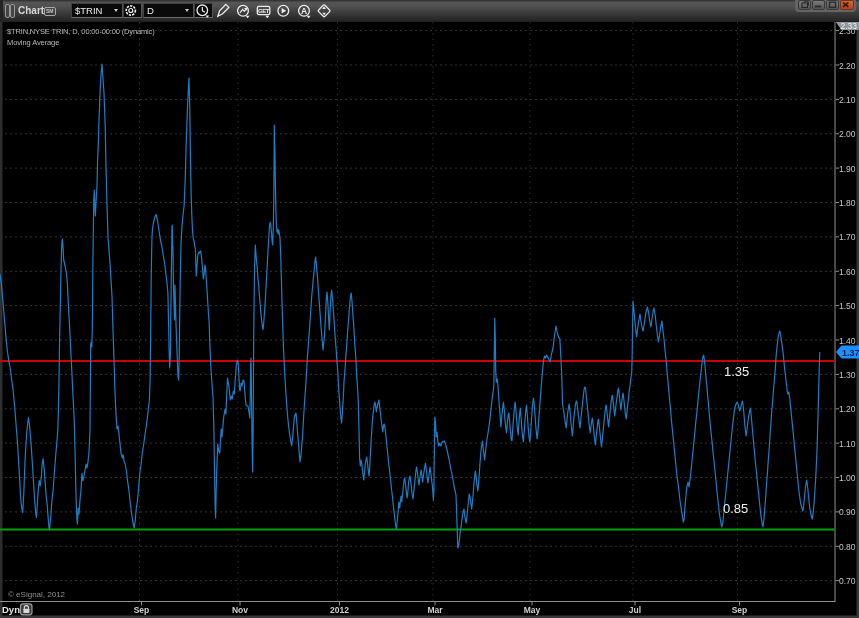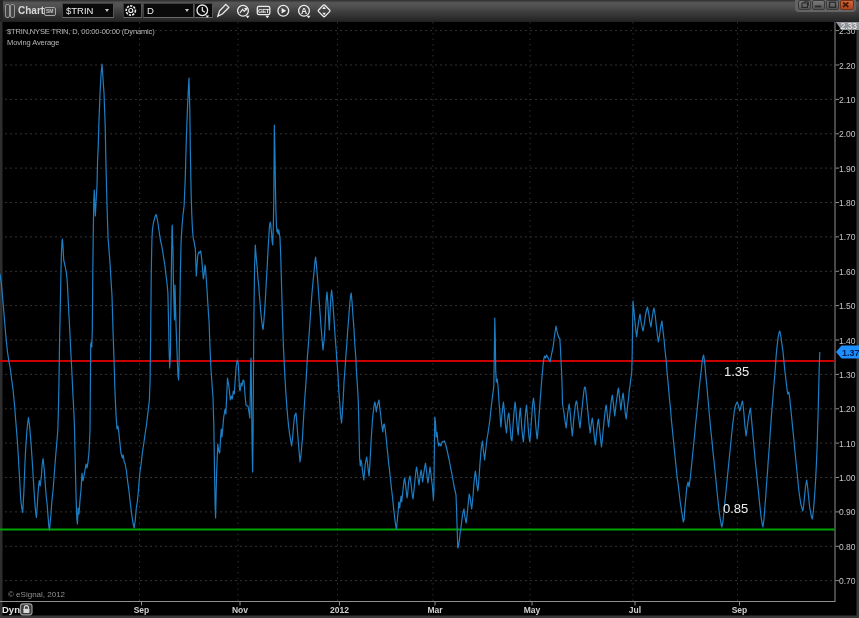--- a/index.html
+++ b/index.html
@@ -111,21 +111,21 @@
 <rect x="20.5" y="603.8" width="11.5" height="11" rx="2.5" fill="#3c3c3c" stroke="#9a9a9a" stroke-width="1.2"></rect>
 <path d="M24.3 609 v-1.3 a2.1 2.1 0 0 1 4.2 0 v1.3" fill="none" stroke="#d8d8d8" stroke-width="1.1"></path>
 <rect x="23.4" y="608.8" width="6" height="4.2" rx="0.5" fill="#d8d8d8"></rect>
 </svg>
 <div id="toolbar">
 <div style="position:absolute;left:0;top:0;width:2.5px;height:22px;background:#232323;"></div>
 <div style="position:absolute;left:4.5px;top:4px;width:3px;height:12px;border:1px solid #989898;border-radius:2px;background:#444"></div>
 <div style="position:absolute;left:9.5px;top:4px;width:3px;height:12px;border:1px solid #989898;border-radius:2px;background:#444"></div>
 <div style="position:absolute;left:18px;top:5px;color:#d6d6d6;font-size:10px;font-weight:bold;">Chart</div>
 <div style="position:absolute;left:44px;top:7px;width:9.5px;height:6.5px;border:1px solid #a8a8a8;border-radius:2px;color:#c0c0c0;font-size:5px;line-height:6.5px;text-align:center;font-weight:bold;">SM</div>
-<div class="combo" style="left:62px;width:50px;text-decoration:underline;">
+<div class="combo" style="left:71px;width:50px;text-decoration:underline;">
       <span style="position:absolute;left:3px;">$TRIN</span>
       <span class="arr"></span>
     </div>
 <div class="combo" style="left:122.5px;width:17px;border-left:1px solid #3a3a3a;"></div>
 <div class="combo" style="left:143px;width:49px;">
       <span style="position:absolute;left:3px;">D</span>
       <span class="arr"></span>
     </div>
 <div class="combo" style="left:193.5px;width:17.5px;"></div>
 <svg width="340" height="22" viewBox="0 0 340 22" style="position:absolute;left:0;top:0">

